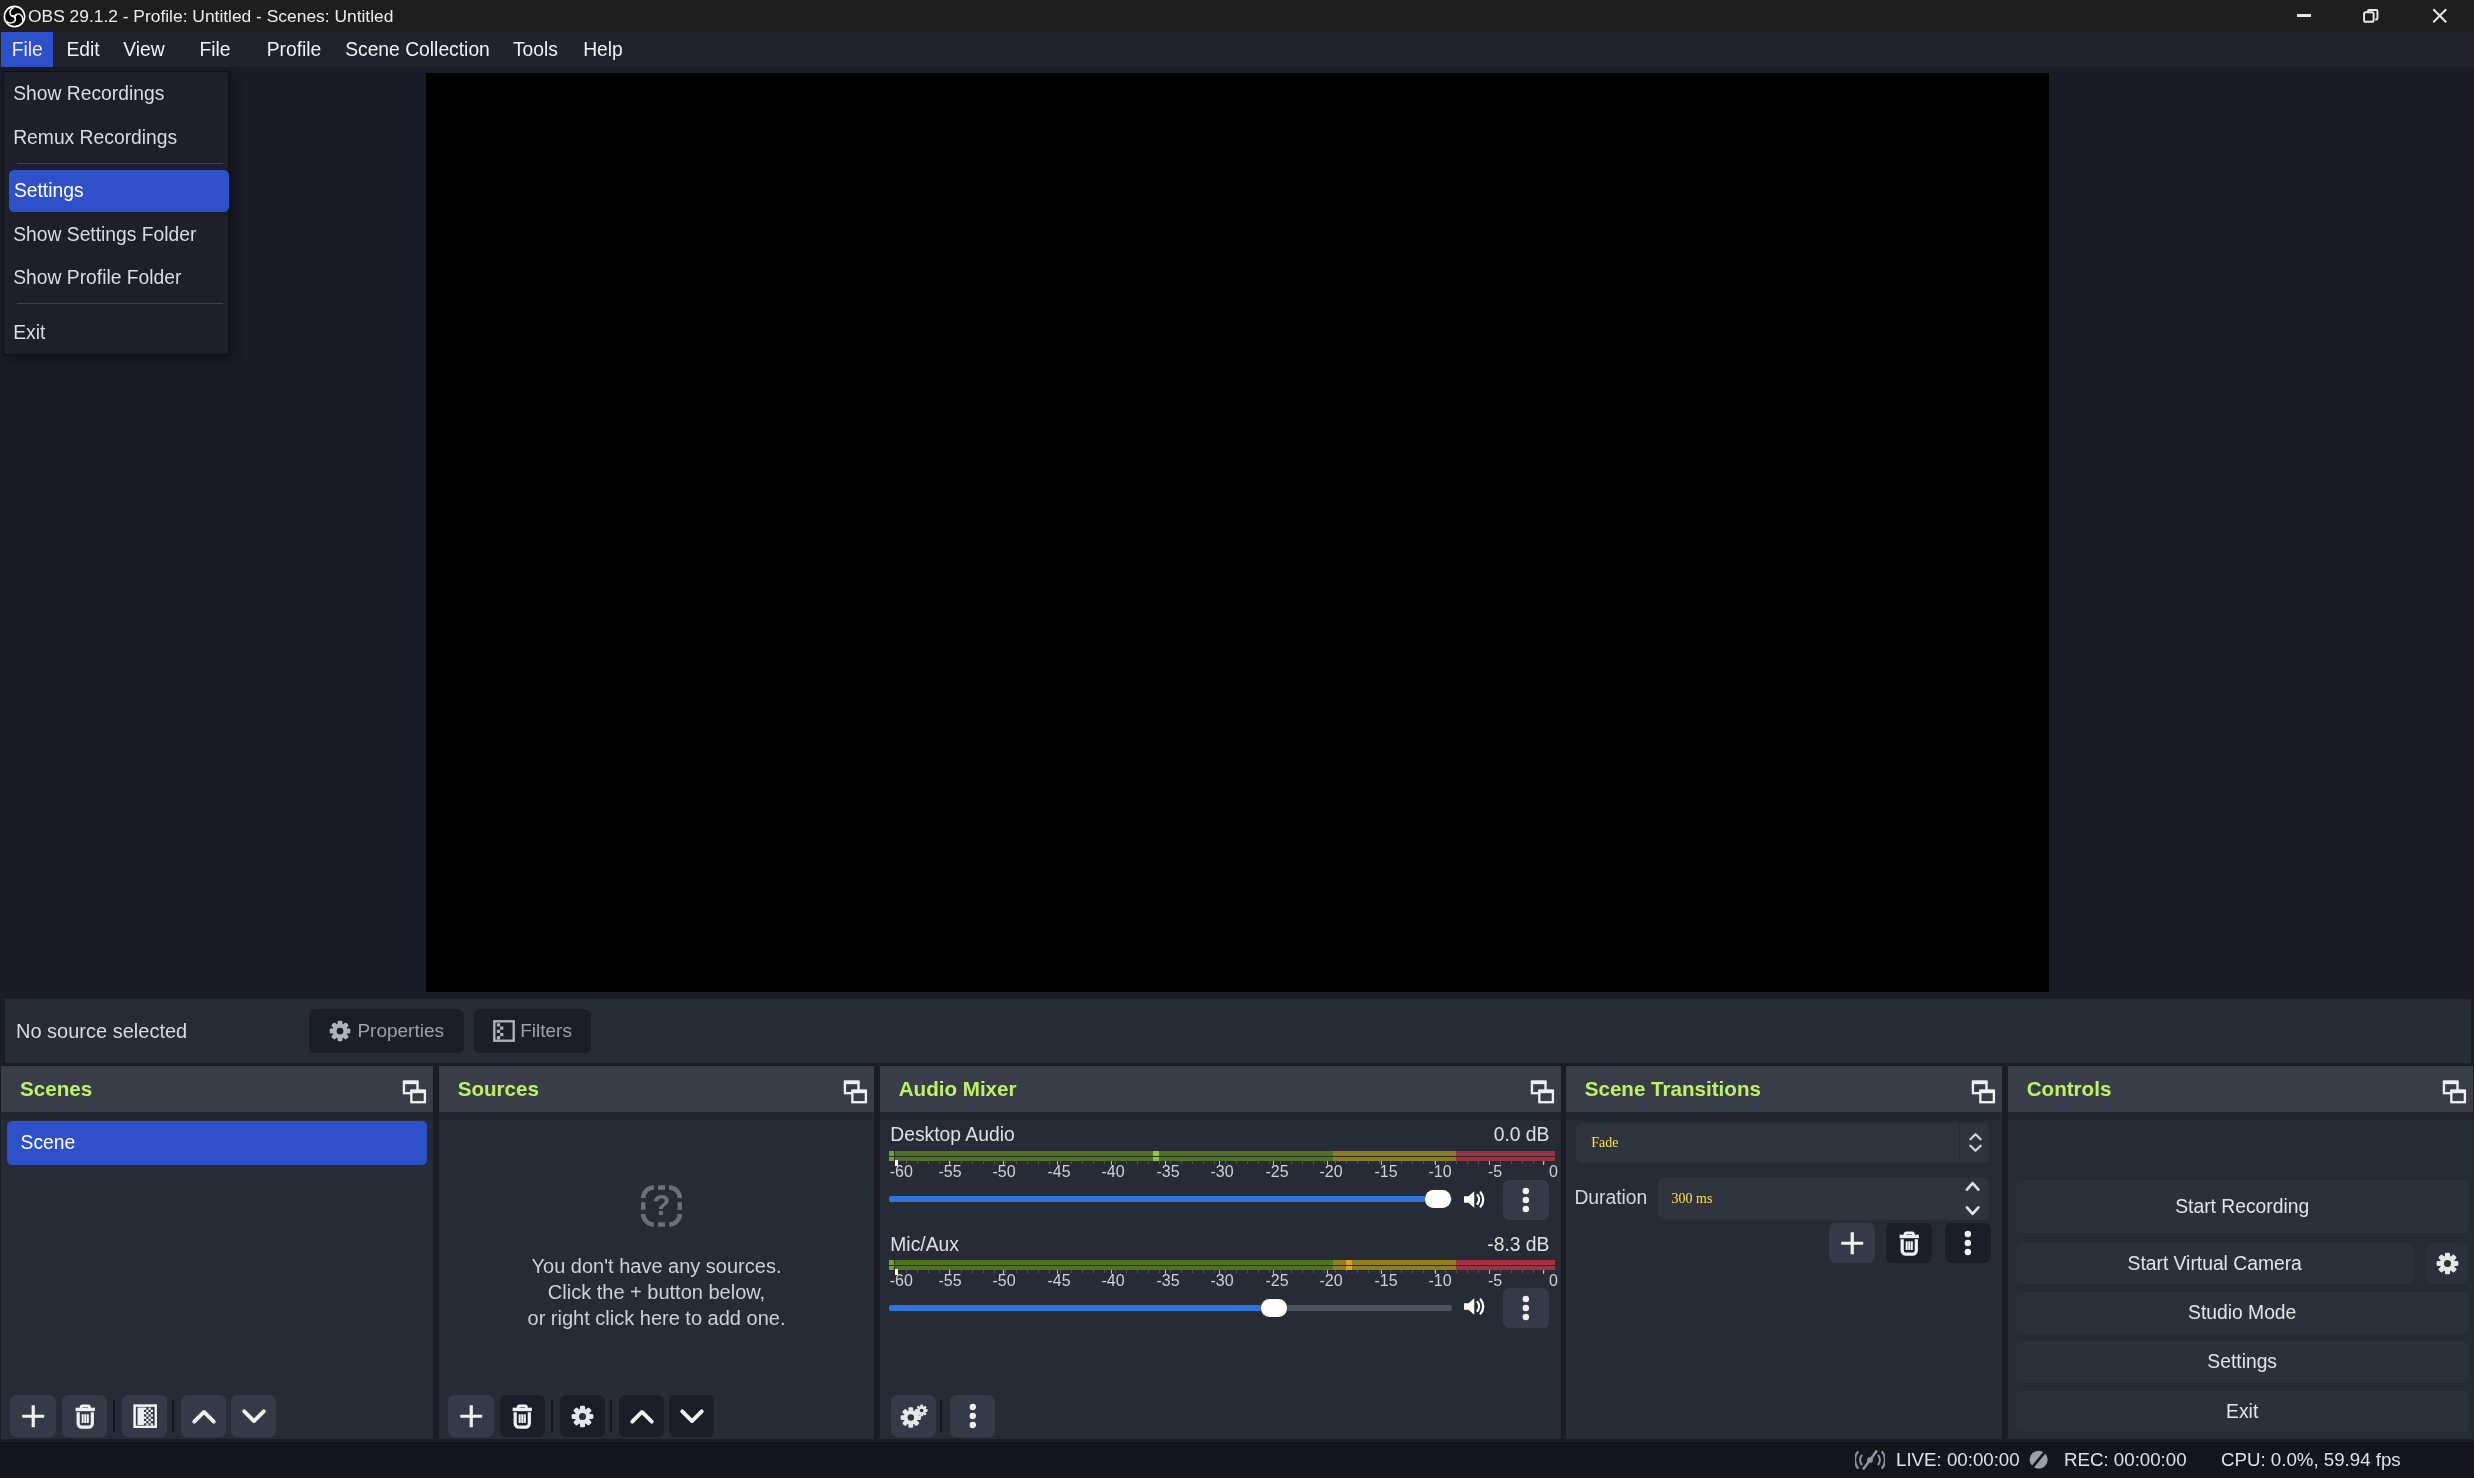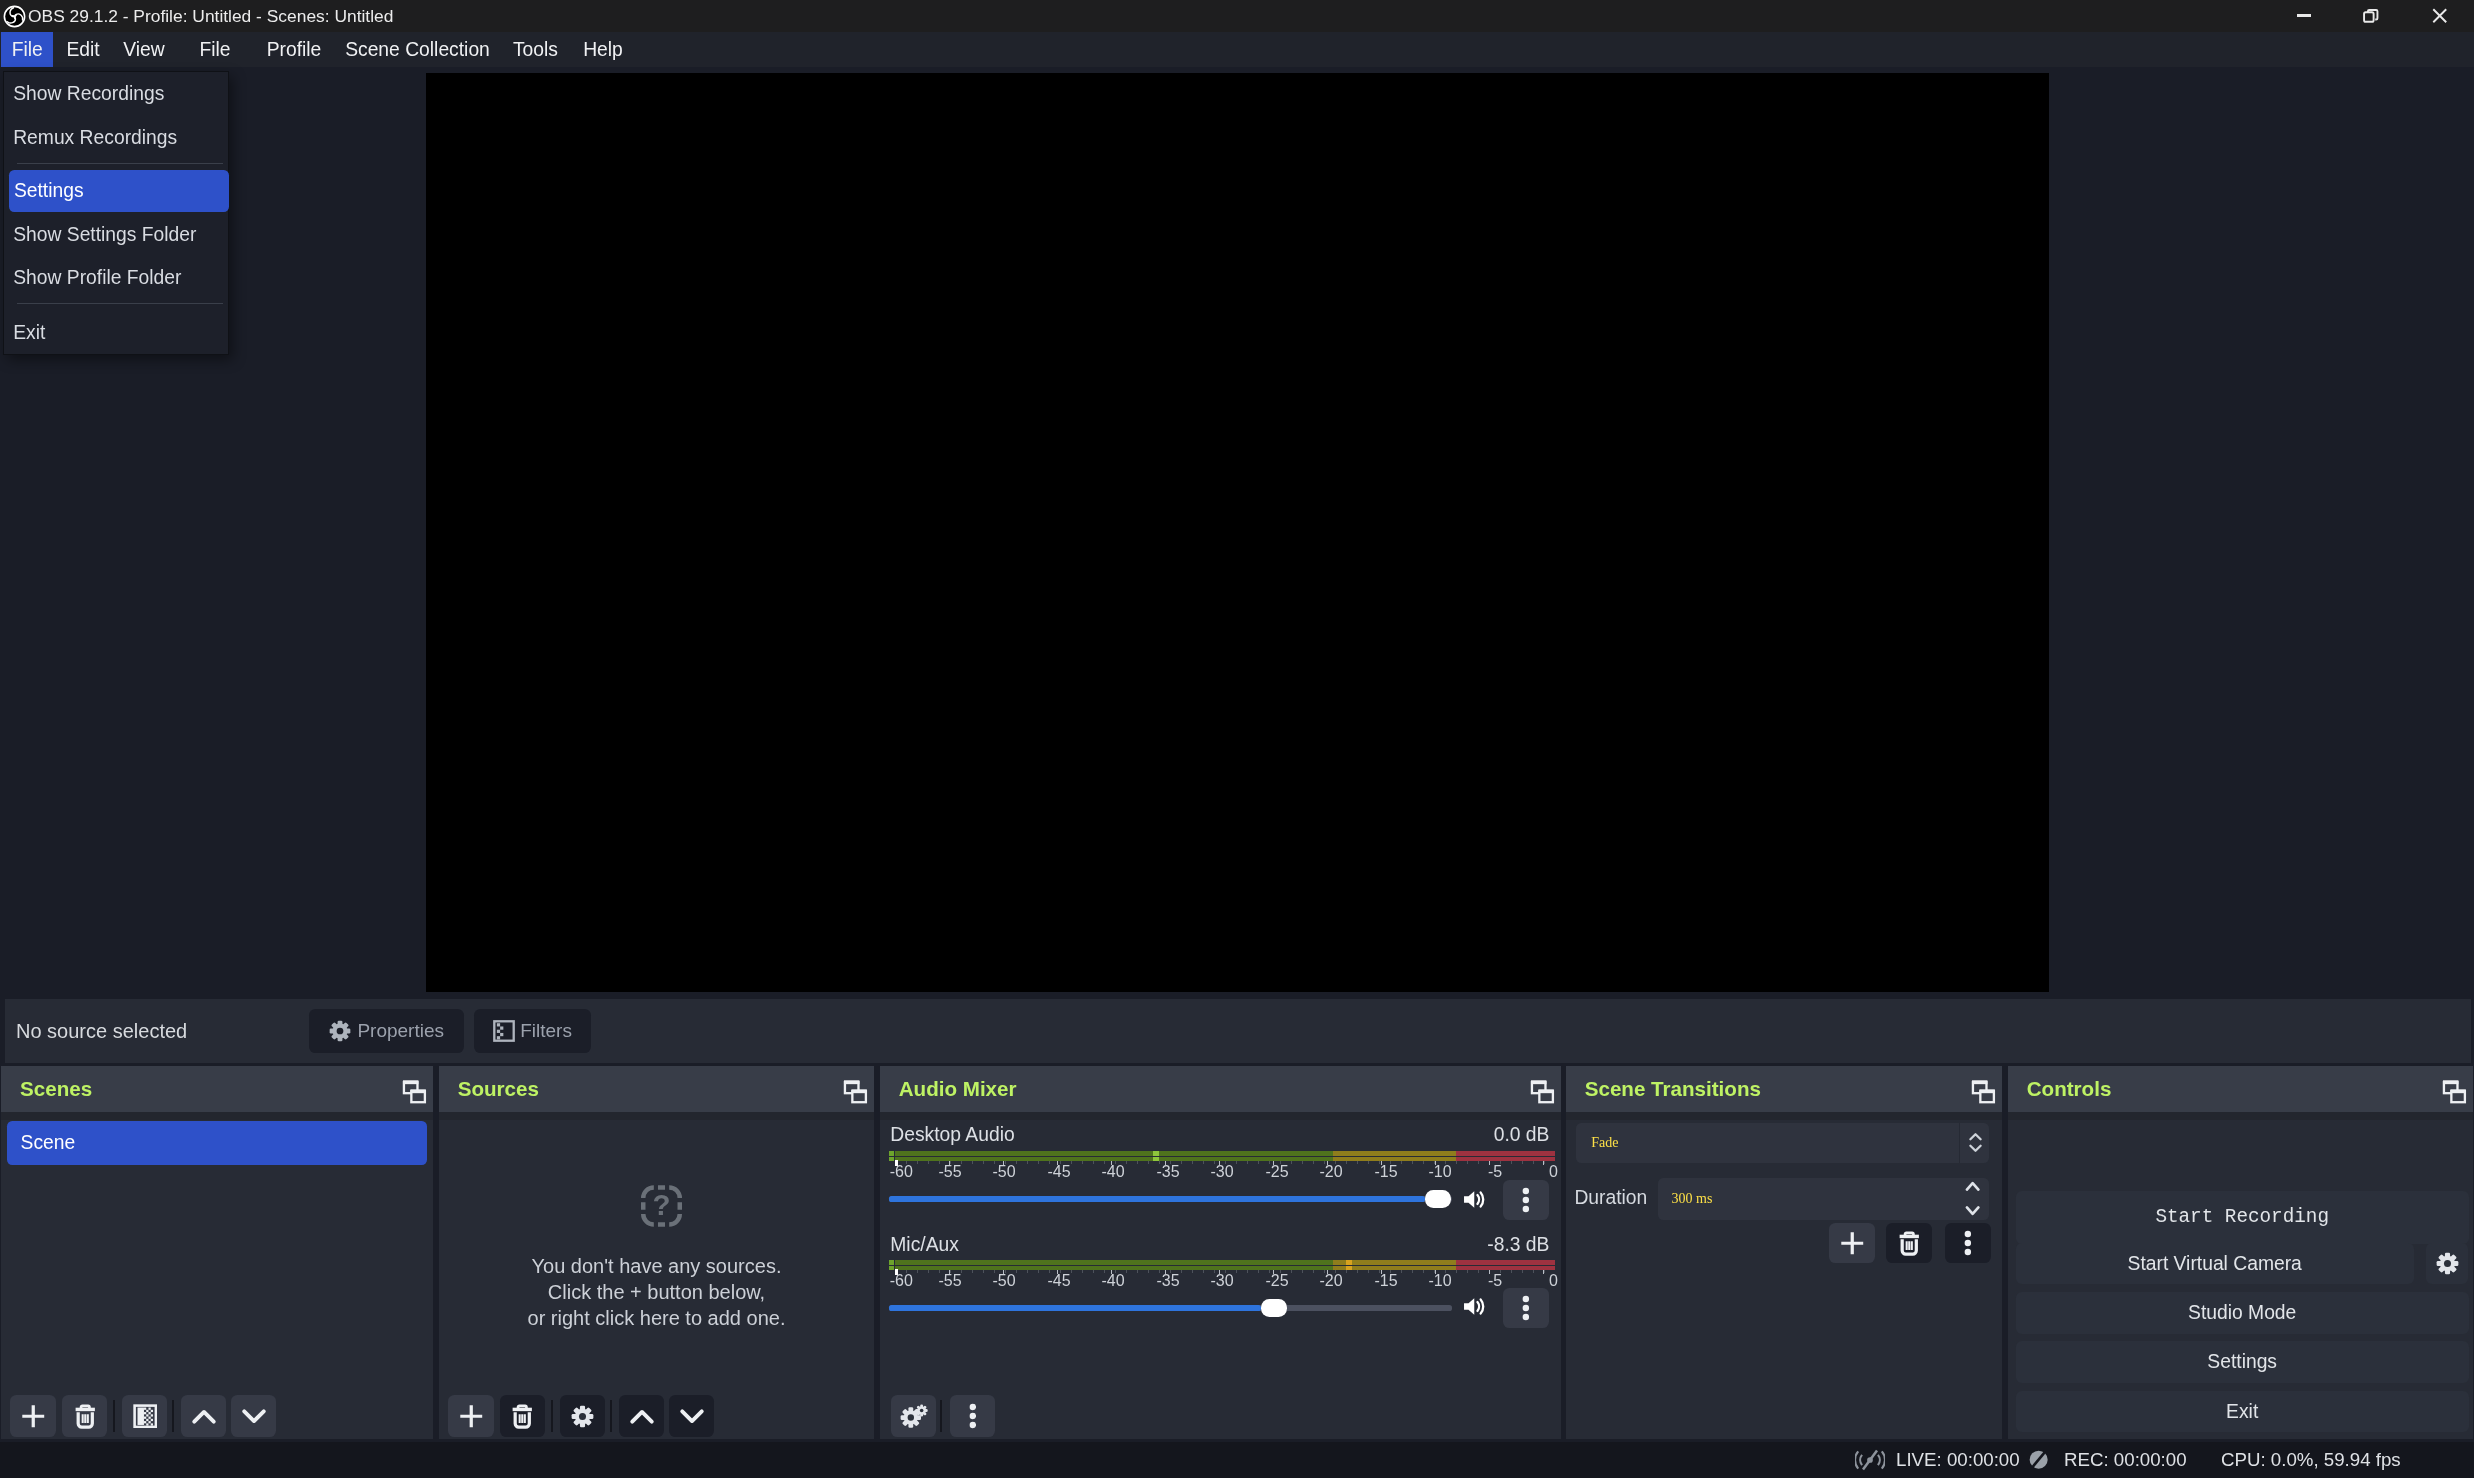--- a/index.html
+++ b/index.html
@@ -553,21 +553,21 @@
         <div style="display:flex;align-items:center;justify-content:center;width:100%;height:100%;">
           <svg width="24.5" height="24.5" viewBox="0 0 38 38">
             <rect x="3" y="5" width="21" height="17" fill="none" stroke="#eef0f3" stroke-width="3.6"></rect>
             <rect x="1.5" y="2" width="24" height="6" fill="#eef0f3"></rect>
             <rect x="14.5" y="19" width="21" height="17" fill="#383d48" stroke="#eef0f3" stroke-width="3.6"></rect>
             <rect x="13" y="16" width="24" height="6" fill="#eef0f3"></rect>
           </svg>
         </div>
       </div>
     <div class="dsep abs"></div>
-    <div class="ctlbtn" style="top:125px;height:53px;line-height:53px;font-family:Liberation Mono, monospace;">Start Recording</div>
+    <div class="ctlbtn" style="top:114px;height:53px;line-height:53px;">Start Recording</div>
     <div class="ctlbtn" style="top:177px;height:41px;line-height:41px;width:398px;">Start Virtual Camera</div>
     <div class="ctlbtn ic-gear" style="left:418px;top:177px;width:42px;height:41px;">
         <div style="display:flex;align-items:center;justify-content:center;width:100%;height:100%;">
           <svg width="23" height="23" viewBox="0 0 36 36">
             <g fill="#e3e6eb">
               <rect x="14" y="1" width="8" height="13" rx="2" transform="rotate(0 18 18)"></rect>
               <rect x="14" y="1" width="8" height="13" rx="2" transform="rotate(45 18 18)"></rect>
               <rect x="14" y="1" width="8" height="13" rx="2" transform="rotate(90 18 18)"></rect>
               <rect x="14" y="1" width="8" height="13" rx="2" transform="rotate(135 18 18)"></rect>
               <rect x="14" y="1" width="8" height="13" rx="2" transform="rotate(180 18 18)"></rect>

